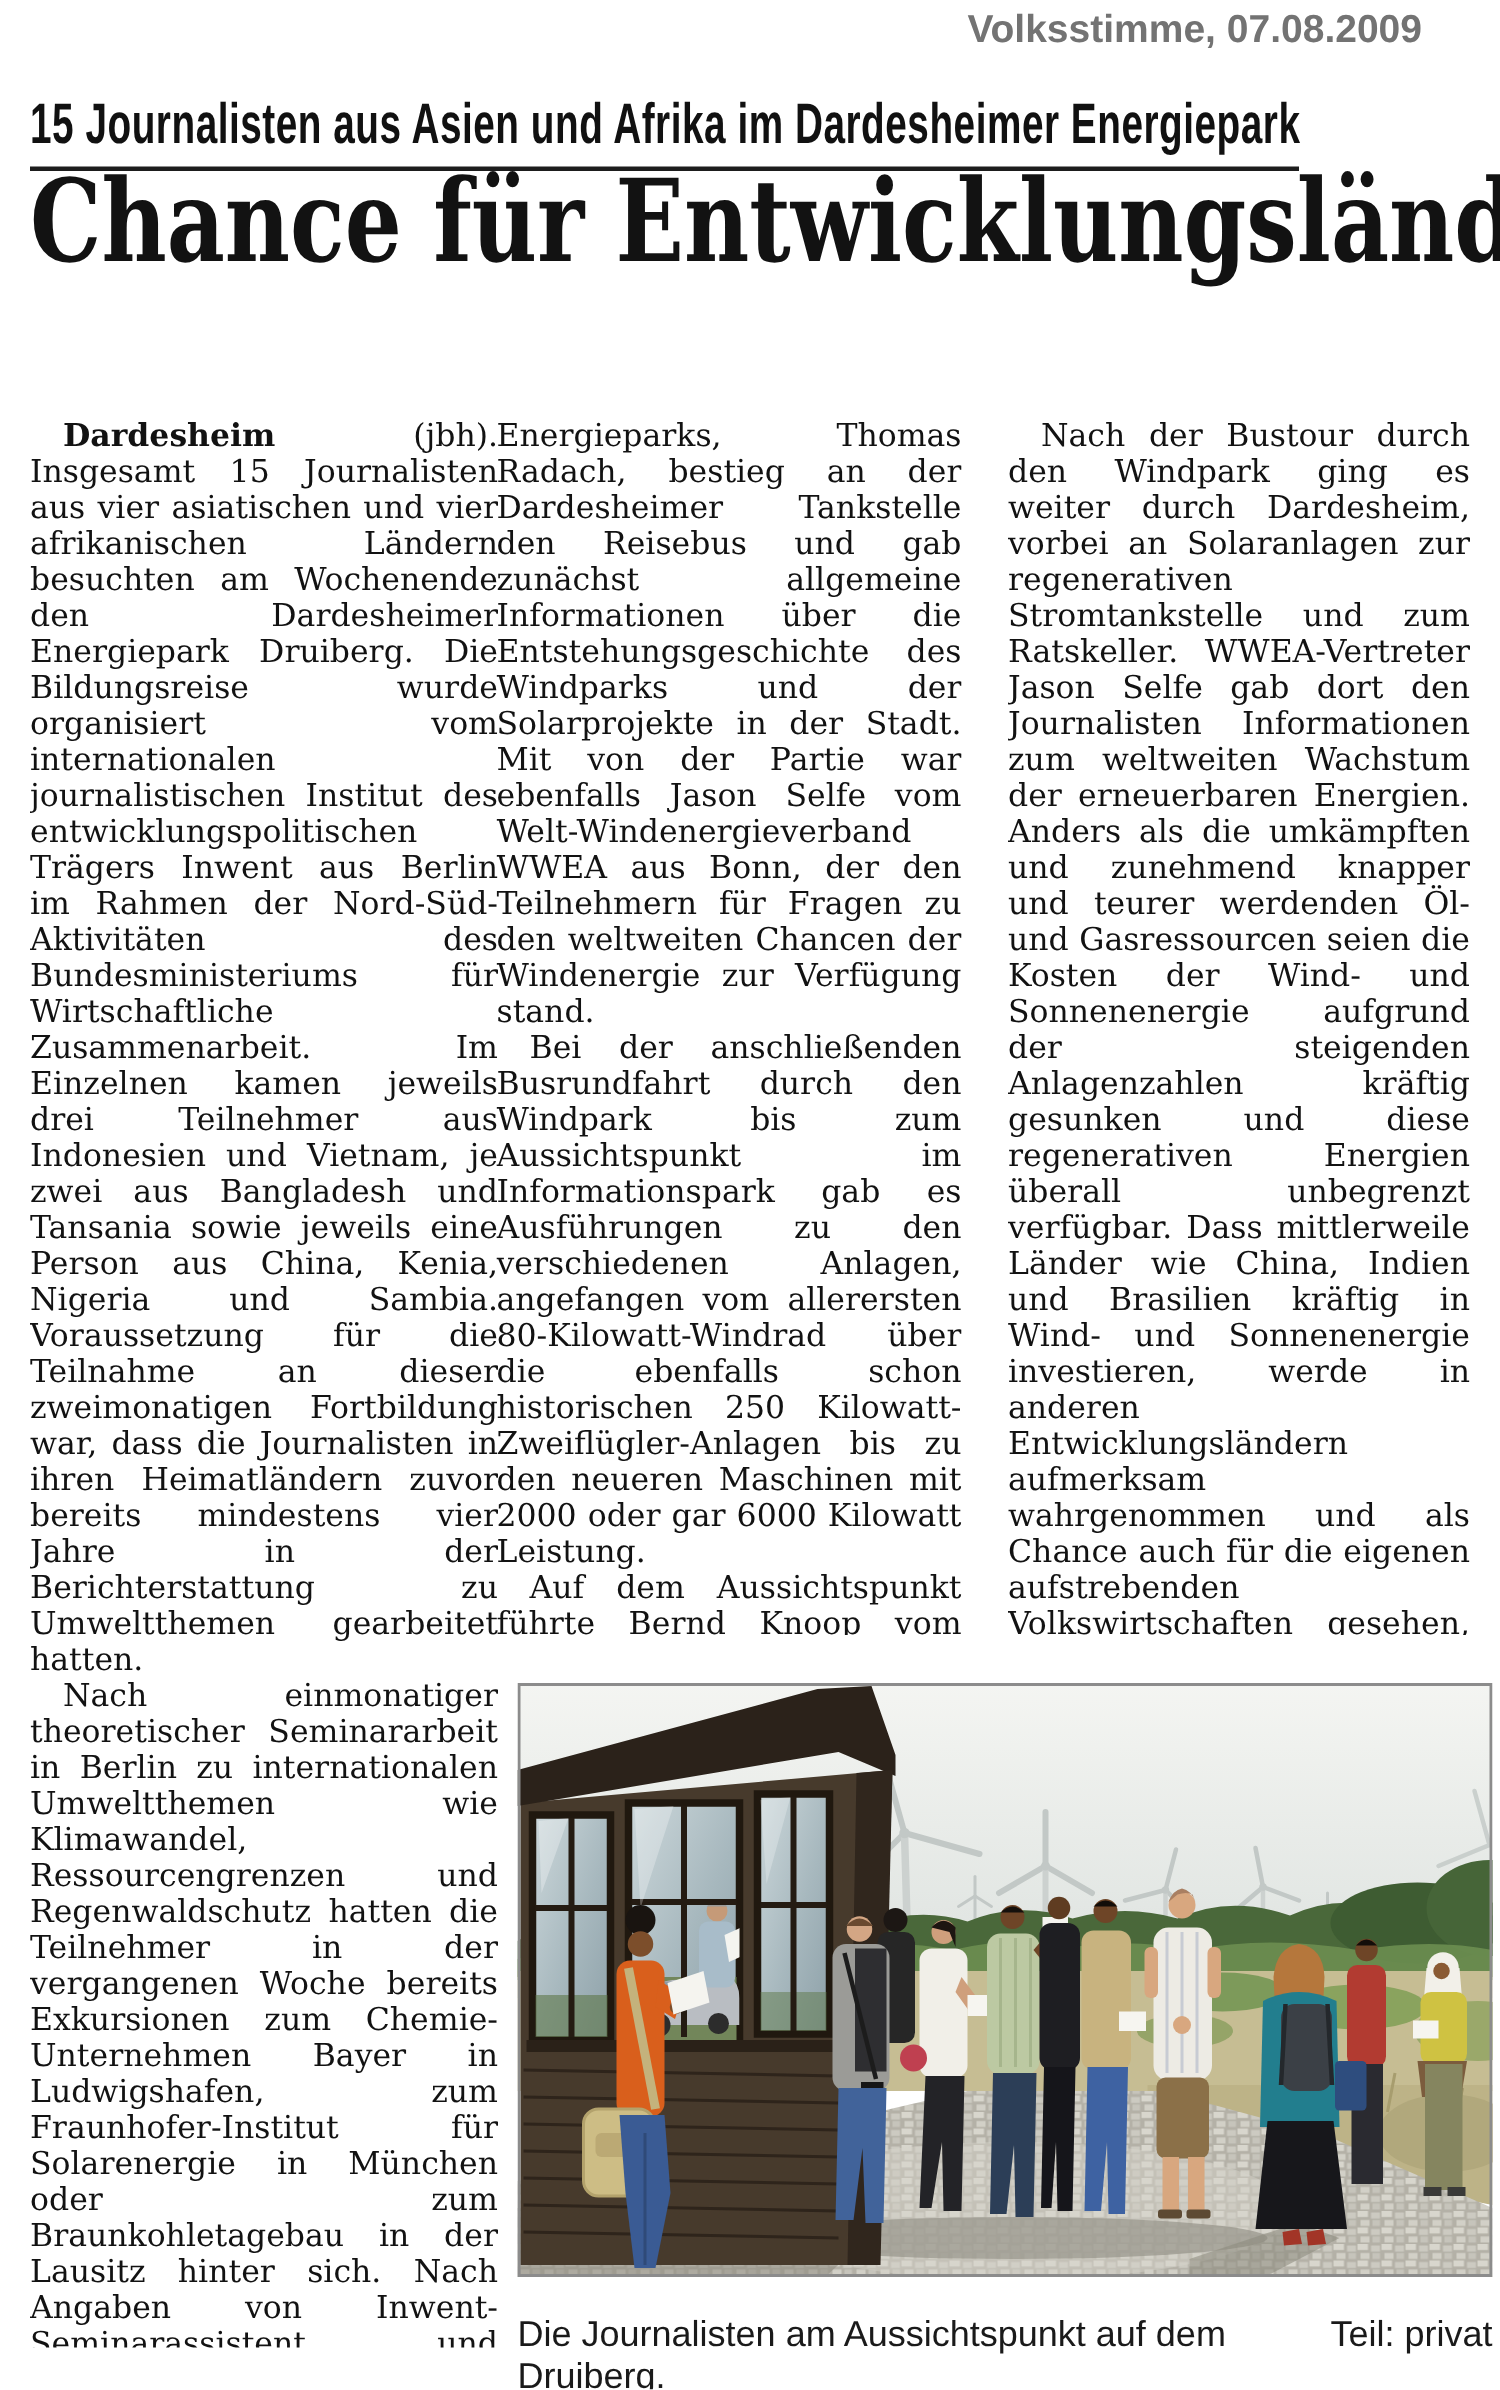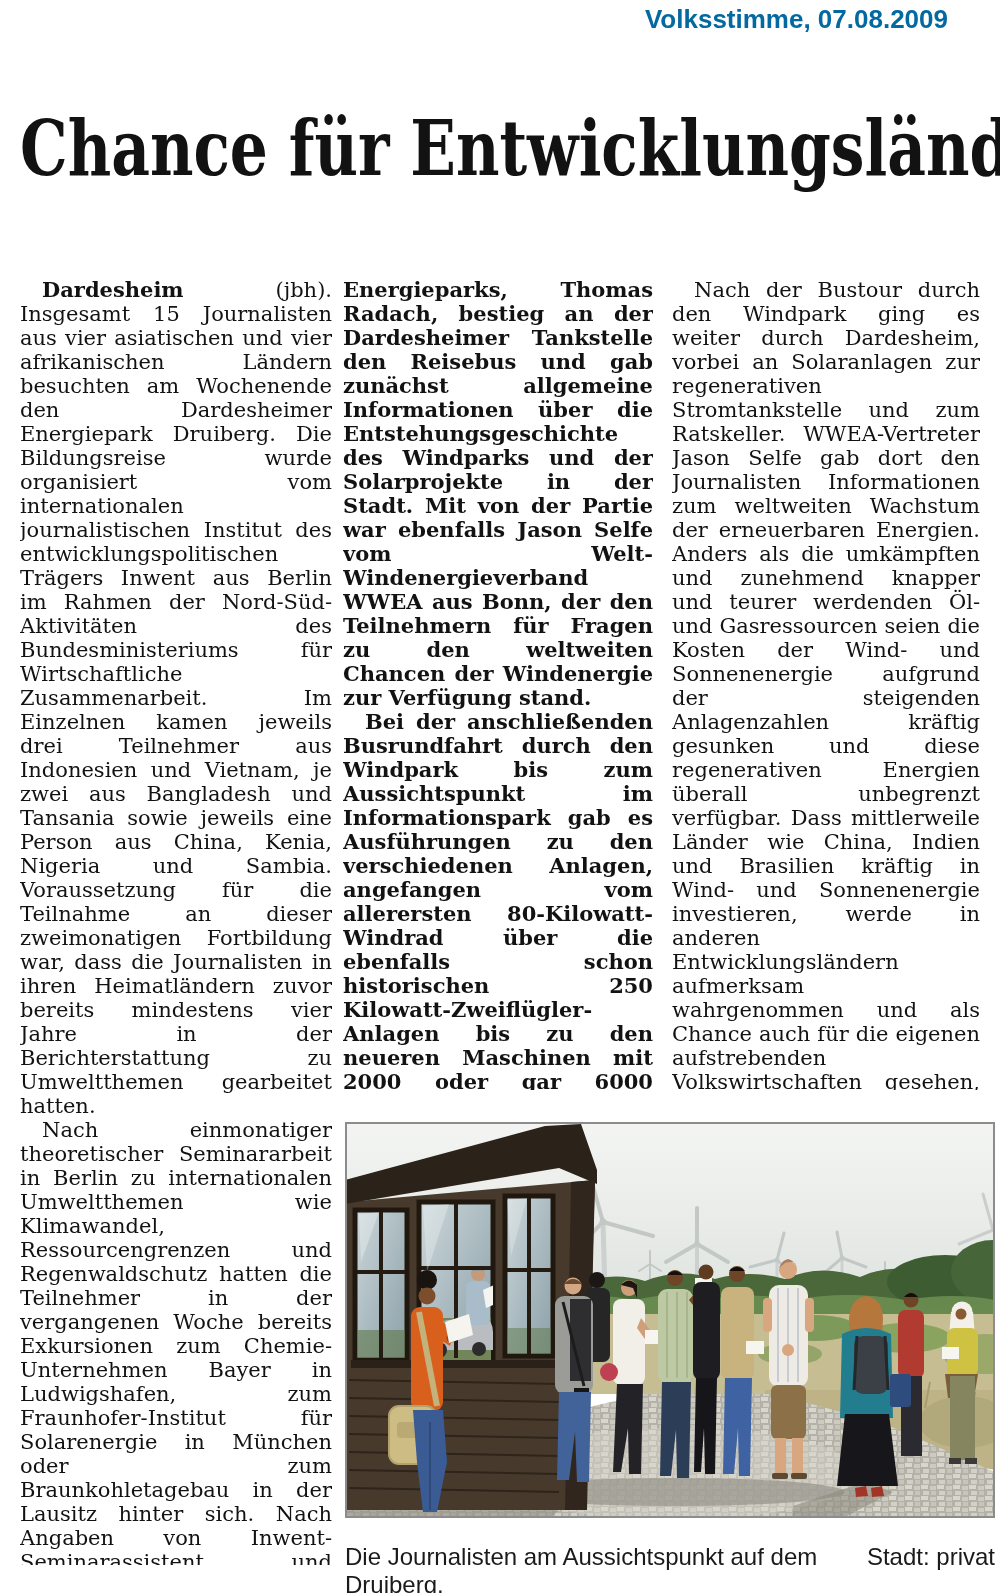--- a/index.html
+++ b/index.html
@@ -4,21 +4,21 @@
 <style>
   html,body{margin:0;padding:0;background:#ffffff;}
   .page{
     position:relative;width:1000px;height:1593px;background:#ffffff;
     font-family:"DejaVu Serif",serif;color:#141414;overflow:hidden;
   }
   
   .source-line{
     position:absolute;top:4px;right:52px;
     font-family:"Liberation Sans",sans-serif;font-weight:bold;font-size:26px;
-    color:#0369a1;white-space:nowrap;
+    color:#737373;white-space:nowrap;
   }
   
   .kicker{
     position:absolute;left:20px;top:62px;width:846px;
     border-bottom:3px solid #1d1d1d;padding-bottom:9px;height:40px;
   }
   .kicker-text{
     display:inline-block;white-space:nowrap;transform:scaleX(0.68);transform-origin:0 50%;
     font-family:"Liberation Sans",sans-serif;font-weight:bold;font-size:38px;color:#111;
     letter-spacing:0.5px;
@@ -31,41 +31,44 @@
     font-family:"DejaVu Serif",serif;font-weight:bold;font-size:68px;line-height:78px;color:#121212;
   }
   
   .col{
     position:absolute;top:278px;text-align:justify;overflow:hidden;
     font-size:21px;line-height:24px;color:#121212;
   }
   .col p{margin:0;}
   .col p.indent{text-indent:22px;}
   .col-1{left:20px;width:312px;height:1287px;}
-  .col-2{left:343px;width:310px;height:812px;font-weight:bold;}
+  .col-2{left:331px;width:310px;height:812px;}
   .col-3{left:672px;width:308px;height:812px;}
   .lead-bold{font-weight:bold;}
   
   .photo-wrap{position:absolute;left:345px;top:1122px;width:650px;height:396px;}
   .photo-wrap svg{display:block;}
   
   .caption-row{
     position:absolute;left:345px;top:1543px;width:650px;
     display:flex;justify-content:space-between;align-items:baseline;
     font-family:"Liberation Sans",sans-serif;font-size:24px;color:#1a1a1a;
   }
   .caption-row .credit{white-space:nowrap;}
 </style>
 </head>
 <body>
 
 <div class="page">
 
   <div class="source-line">Volksstimme, 07.08.2009</div>
 
+  <div class="kicker">
+    <span class="kicker-text">15 Journalisten aus Asien und Afrika im Dardesheimer Energiepark</span>
+  </div>
 
   <div class="headline">
     <div class="headline-line"><span>Chance für Entwicklungsländer</span></div>
   </div>
 
   <div class="col col-1">
     <p class="indent"><span class="lead-bold">Dardesheim</span><span> (jbh). Insgesamt 15 Journalisten aus vier asiatischen und vier afrikanischen Ländern besuchten am Wochenende den Dardesheimer Energiepark Druiberg. Die Bildungsreise wurde organisiert vom internationalen journalistischen Institut des entwicklungspolitischen Trägers Inwent aus Berlin im Rahmen der Nord-Süd-Aktivitäten des Bundesministeriums für Wirtschaftliche Zusammenarbeit. Im Einzelnen kamen jeweils drei Teilnehmer aus Indonesien und Vietnam, je zwei aus Bangladesh und Tansania sowie jeweils eine Person aus China, Kenia, Nigeria und Sambia. Voraussetzung für die Teilnahme an dieser zweimonatigen Fortbildung war, dass die Journalisten in ihren Heimatländern zuvor bereits mindestens vier Jahre in der Berichterstattung zu Umweltthemen gearbeitet hatten.</span></p>
     <p class="indent">Nach einmonatiger theoretischer Seminararbeit in Berlin zu internationalen Umweltthemen wie Klimawandel, Ressourcengrenzen und Regenwaldschutz hatten die Teilnehmer in der vergangenen Woche bereits Exkursionen zum Chemie-Unternehmen Bayer in Ludwigshafen, zum Fraunhofer-Institut für Solarenergie in München oder zum Braunkohletagebau in der Lausitz hinter sich. Nach Angaben von Inwent-Seminarassistent und Busbegleiter Philipp Burtzlaff war man nach diesen zum Teil schwierigen Themen sehr gespannt auf den Besuch im Energiepark Druiberg, um auch praktische Erfahrungen im Bereich der erneuerbaren Energien zur Berichterstattung für die entwicklungshungrigen Heimatländer mitnehmen zu können.</p>
 
   </div>
@@ -348,16 +351,16 @@
           <line x1="85" y1="300" x2="85" y2="388" stroke="#2f4a78" stroke-width="2"></line>
         </g>
       </g>
 
       <rect x="1" y="1" width="648" height="394" fill="none" stroke="#8c8c8c" stroke-width="2"></rect>
     </svg>
   </div>
 
   <div class="caption-row">
     <span class="caption">Die Journalisten am Aussichtspunkt auf dem Druiberg.</span>
-    <span class="credit">Stadt: privat</span>
+    <span class="credit">Teil: privat</span>
   </div>
 
 </div>
 
 </body></html>

